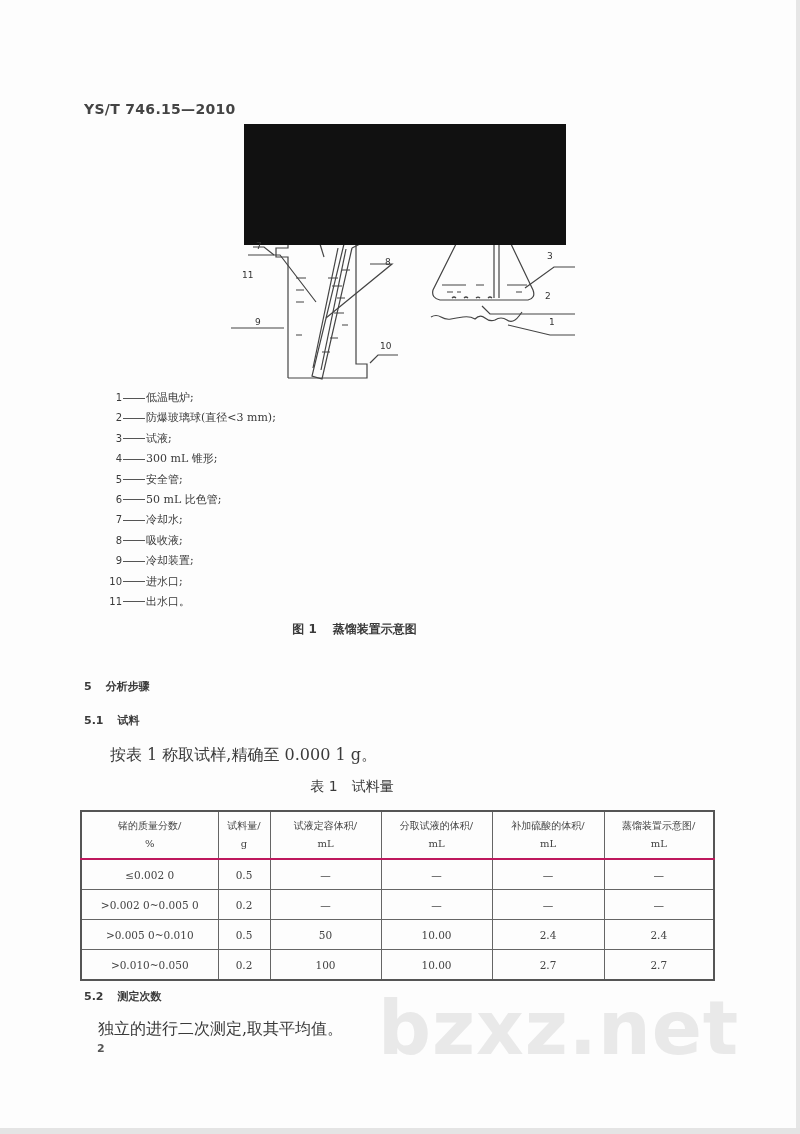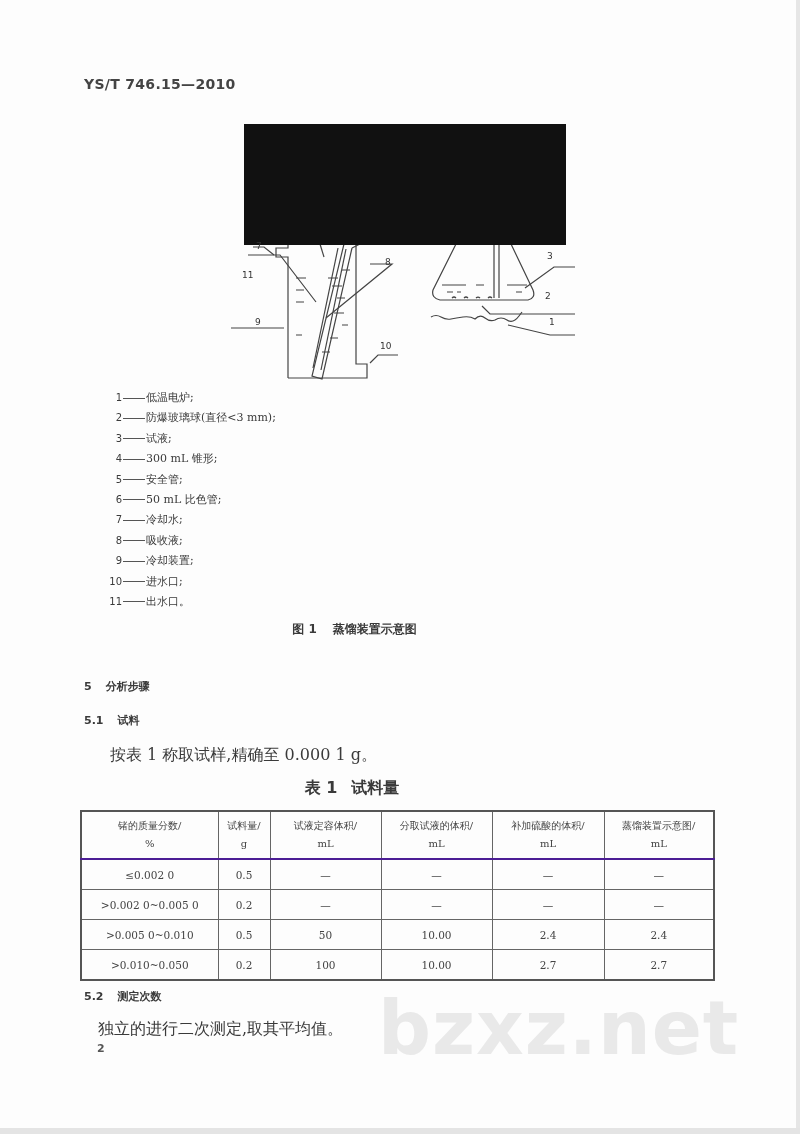--- a/index.html
+++ b/index.html
@@ -6,21 +6,21 @@
   body {
     width:800px; height:1134px; position:relative; overflow:hidden;
     background:#fdfdfd;
     font-family:"DejaVu Serif", "Liberation Serif", serif;
     color:#3a3a3a;
   }
   .page-edge-right { position:absolute; left:796px; top:0; width:4px; height:1134px; background:#e6e6e6; }
   .page-edge-bottom { position:absolute; left:0; top:1128px; width:800px; height:6px; background:#e4e4e4; }
 
   .std-code {
-    position:absolute; left:84px; top:76px;
+    position:absolute; left:84px; top:101px;
     font-family:"DejaVu Sans", "Liberation Sans", sans-serif;
     font-weight:bold; font-size:14px; color:#444; letter-spacing:0.3px;
   }
 
   .figure { position:absolute; left:220px; top:120px; width:370px; height:260px; }
   .redaction { position:absolute; left:24px; top:4px; width:322px; height:121px; background:#111; }
   .figure svg { position:absolute; left:0; top:0; }
   .callout {
     position:absolute; font-family:"DejaVu Sans", "Liberation Sans", sans-serif;
     font-size:9px; color:#333;
@@ -40,37 +40,37 @@
 
   .heading {
     position:absolute; font-family:"DejaVu Sans", "Liberation Sans", sans-serif;
     font-weight:bold; font-size:11px; color:#3a3a3a;
   }
   .heading .num { display:inline-block; margin-right:14px; font-weight:bold; }
   .para { position:absolute; font-size:16px; color:#3a3a3a; }
 
   .table-caption {
     position:absolute; left:0; width:704px; top:778px; text-align:center;
-    font-family:"DejaVu Sans", "Liberation Sans", sans-serif; font-weight:bold; font-size:16px;
+    font-family:"DejaVu Sans", "Liberation Sans", sans-serif; font-weight:normal; font-size:14px;
   }
   .table-caption .gap { display:inline-block; width:14px; }
 
   table.data {
     position:absolute; left:80px; top:810px; width:633px;
     border-collapse:collapse; table-layout:fixed;
     border:2px solid #555;
     font-size:10.5px; color:#444;
   }
   table.data td, table.data th {
     border:1px solid #666; text-align:center; vertical-align:middle; padding:0;
     font-weight:normal;
   }
   table.data th { height:46px; line-height:18px; font-size:10px; }
   table.data tr.body td { height:29px; }
-  table.data thead tr { border-bottom:2px solid #4c1d95;margin-top:48px; }
+  table.data thead tr { border-bottom:2px solid #be185d;margin-top:48px; }
 
   .watermark {
     position:absolute; left:378px; top:985px;
     font-family:"DejaVu Sans", "Liberation Sans", sans-serif; font-weight:bold;
     font-size:74px; color:#e9e9e9; letter-spacing:1px;
   }
   .page-num { position:absolute; left:97px; top:1042px; font-family:"DejaVu Sans", "Liberation Sans", sans-serif; font-size:11px; font-weight:bold; color:#555; }
 </style>
 </head>
 <body>

